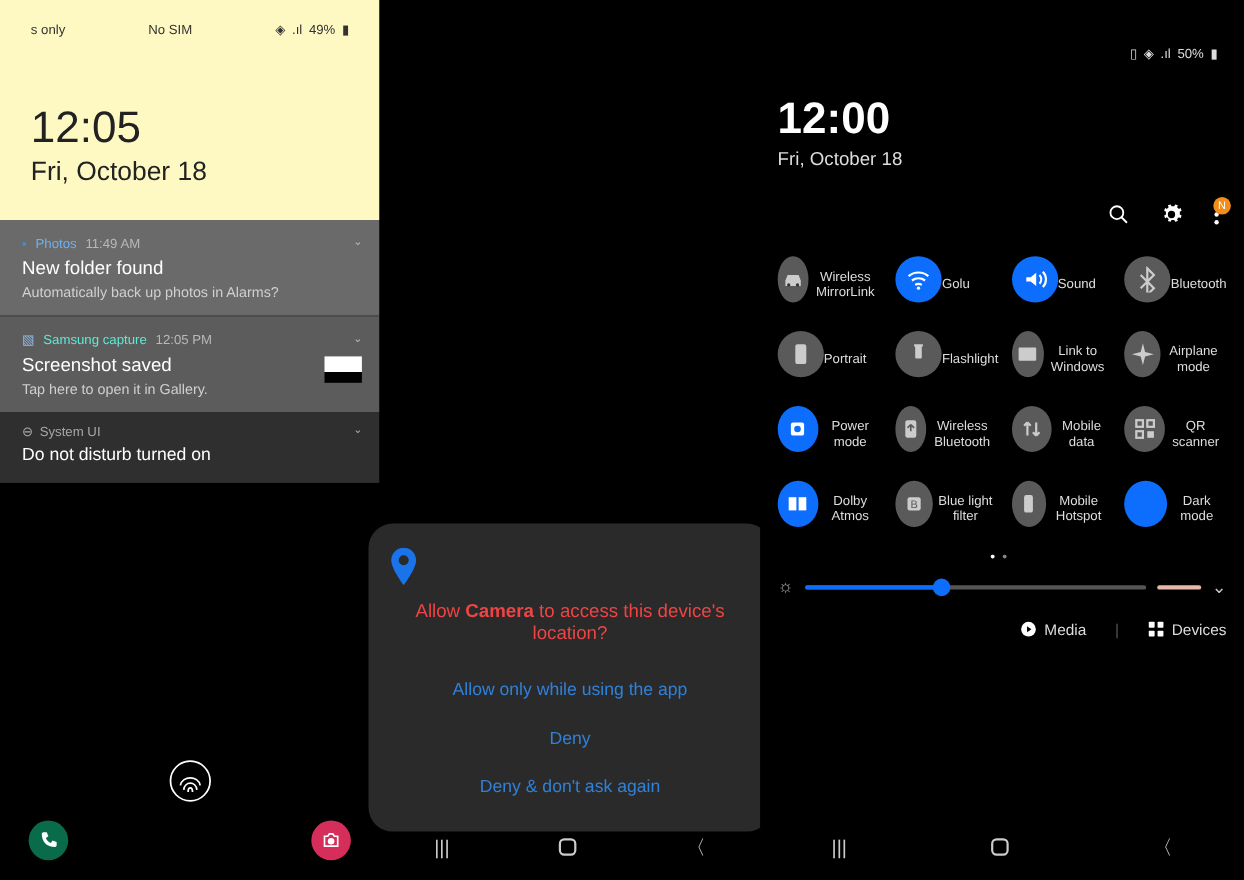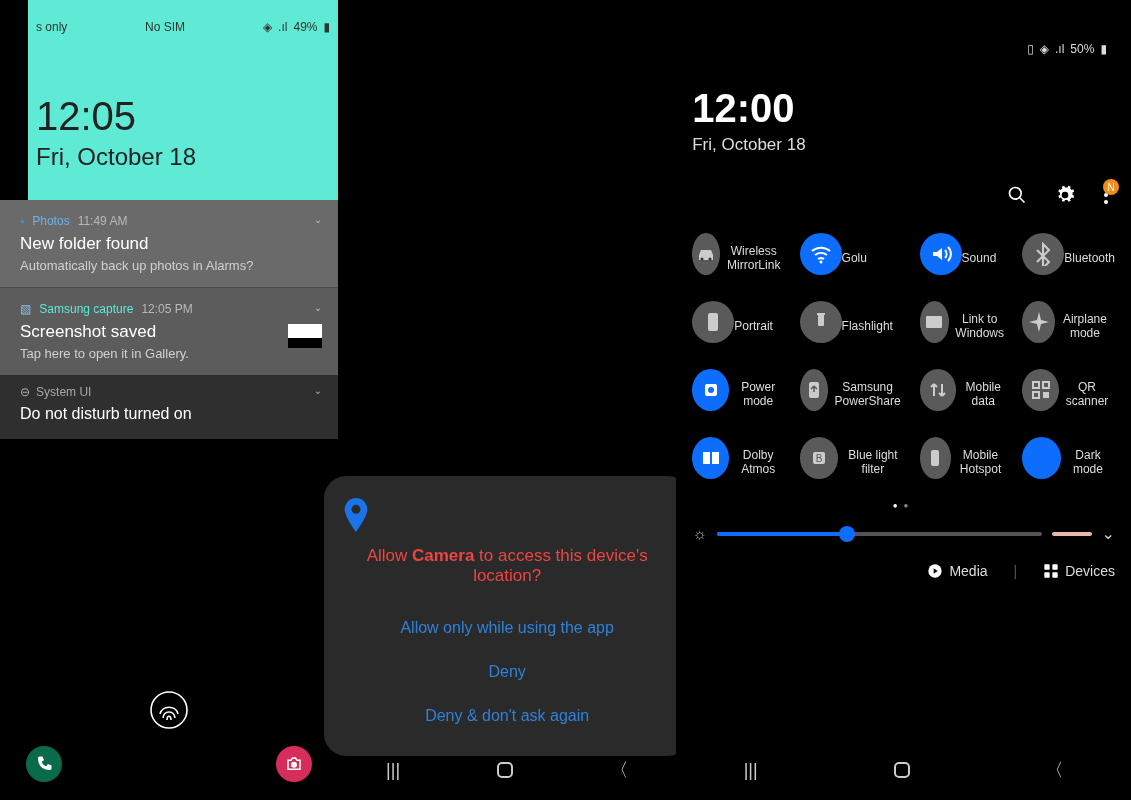--- a/index.html
+++ b/index.html
@@ -3,21 +3,21 @@
 <meta charset="utf-8">
 <style>
   * { margin:0; padding:0; box-sizing:border-box; font-family:-apple-system,Helvetica,Arial,sans-serif; }
   body { background:#000; width:1131px; height:800px; display:flex; overflow:hidden; }
   .panel { height:800px; position:relative; background:#000; color:#fff; }
   .p1 { width:378px; }
   .p2 { width:378px; }
   .p3 { flex:1; padding:0 16px; }
 
   
-  .p1-top { background:#5eead4; color:#2b2b2b; height:200px; padding:20px 8px 0;margin-left:28px; }
+  .p1-top { background:#fef9c3; color:#2b2b2b; height:200px; padding:20px 28px 0; }
   .p1-status { display:flex; justify-content:space-between; font-size:12px; color:#333; }
   .p1-status-right { display:flex; gap:6px; align-items:center; }
   .p1-time { font-size:40px; font-weight:300; margin-top:60px; color:#222; }
   .p1-date { font-size:24px; color:#222; margin-top:4px; }
   .notif { background:#5c5c5c; padding:14px 20px 14px; color:#eee; font-size:14px; position:relative; }
   .notif.grey { background:#6a6a6a; }
   .notif .src { font-size:12px; color:#b8b8b8; display:flex; align-items:center; gap:8px; }
   .notif .title { font-size:17px; margin-top:6px; color:#fff; }
   .notif .body { font-size:13px; color:#d0d0d0; margin-top:4px; }
   .notif .chev { position:absolute; right:16px; top:14px; font-size:10px; color:#bbb; }
@@ -274,21 +274,21 @@
         </div>
         <div class="lbl">Power mode</div>
       </div>
       <div class="qs">
         <div class="circ">
           <svg width="24" height="24" viewBox="0 0 24 24">
             <rect x="7" y="4" width="10" height="16" rx="2" fill="#ccc"></rect>
             <path d="M12 8l3 3M12 8l-3 3M12 8v6" stroke="#5a5a5a" stroke-width="1.5"></path>
           </svg>
         </div>
-        <div class="lbl">Samsung PowerShare</div>
+        <div class="lbl">Wireless Bluetooth</div>
       </div>
       <div class="qs">
         <div class="circ">
           <svg width="24" height="24" viewBox="0 0 24 24">
             <path d="M8 6v12M8 6l-3 3M8 6l3 3M16 18V6M16 18l-3-3M16 18l3-3" fill="none" stroke="#ccc" stroke-width="2"></path>
           </svg>
         </div>
         <div class="lbl">Mobile data</div>
       </div>
       <div class="qs">

